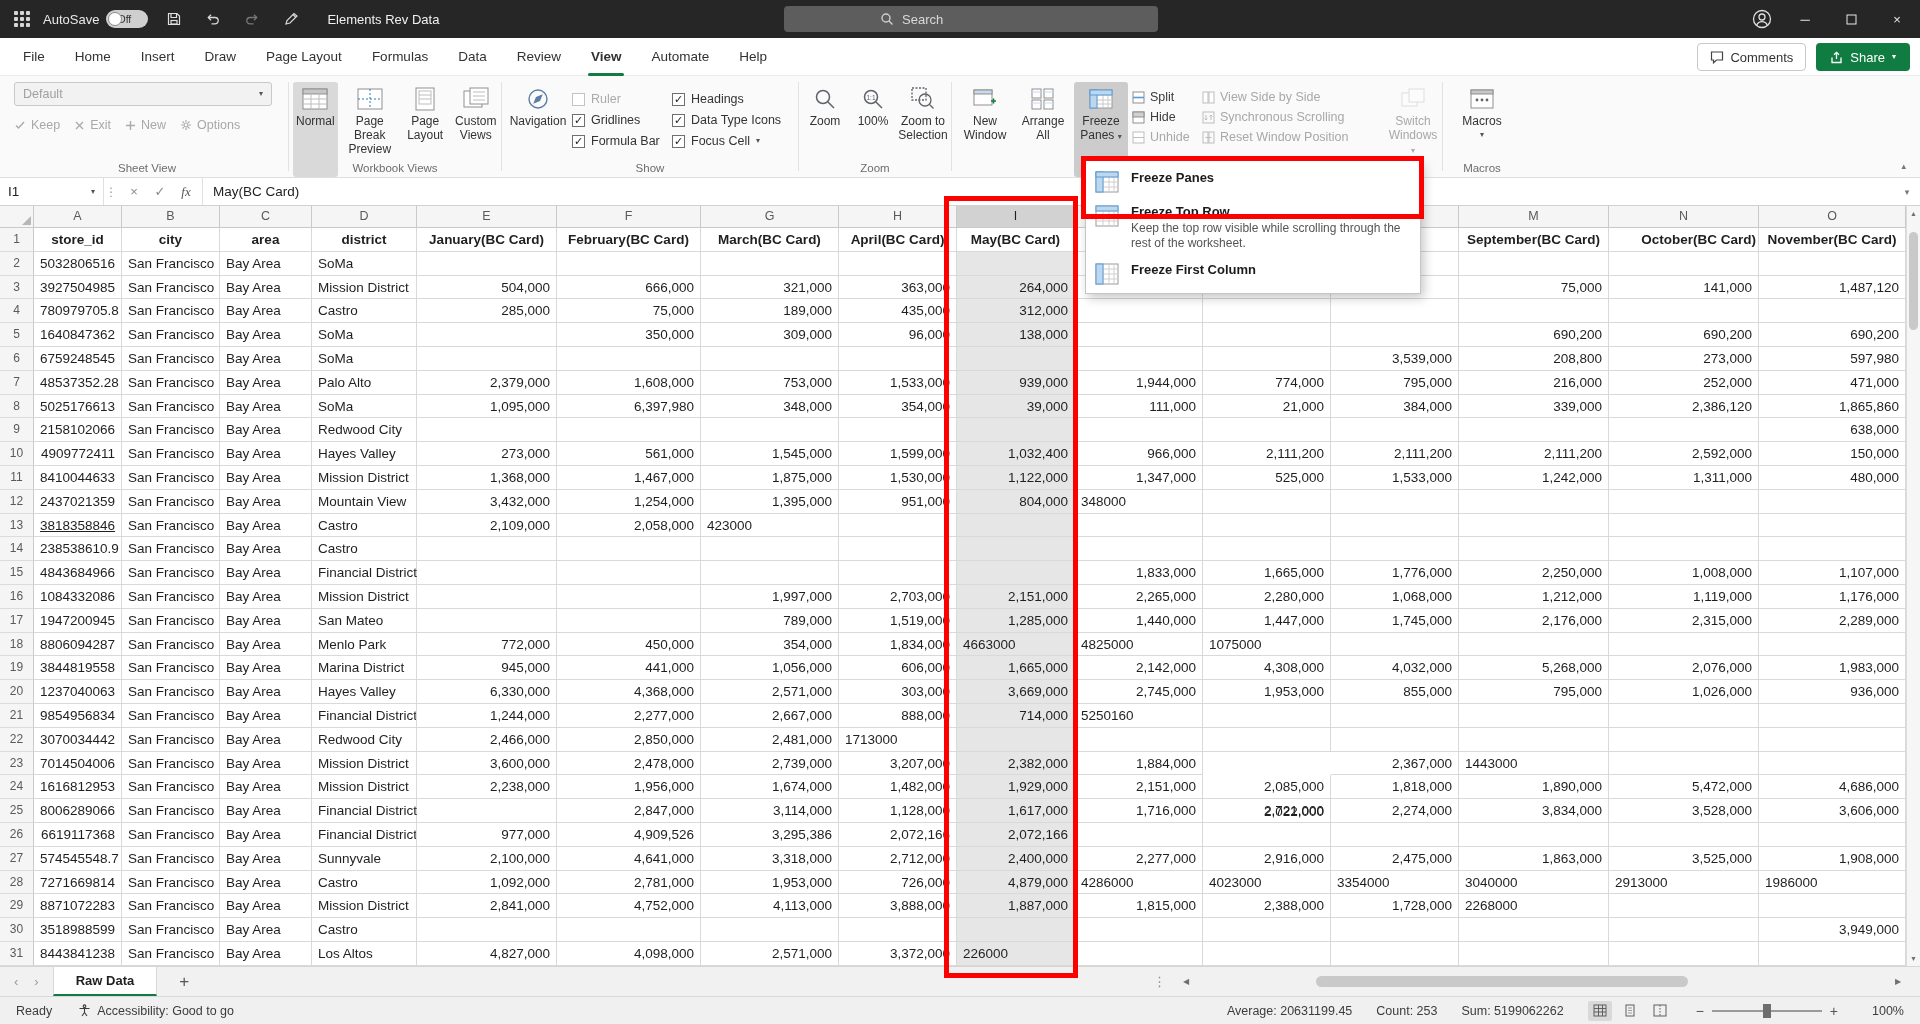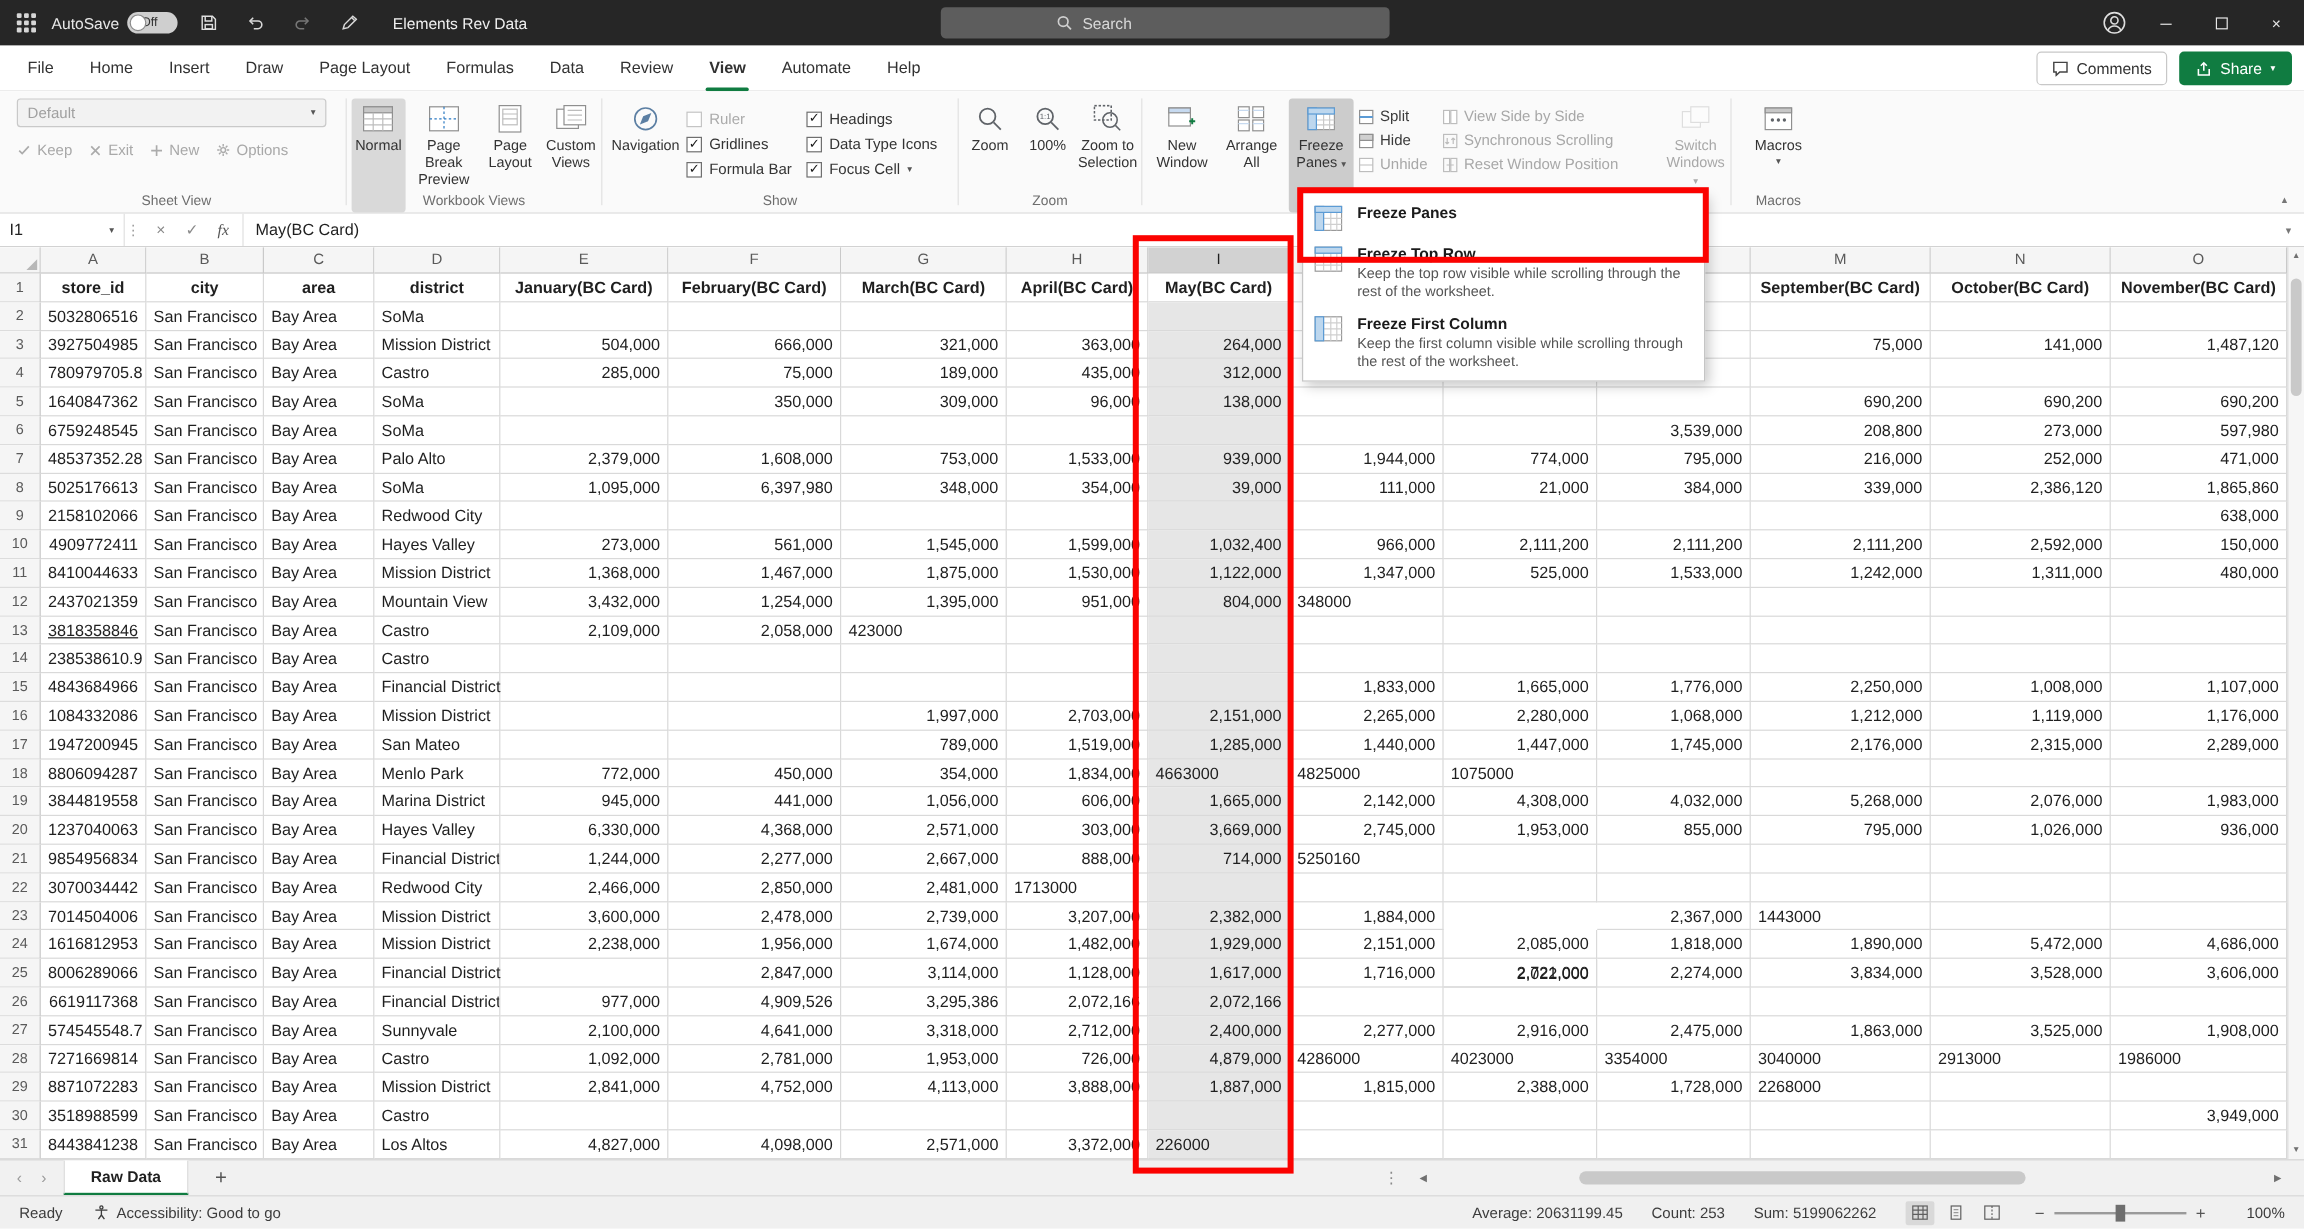--- a/index.html
+++ b/index.html
@@ -540,21 +540,21 @@
         <div class="cell hdrc" style="width: 105px;">district</div>
         <div class="cell hdrc" style="width: 140px;">January(BC Card)</div>
         <div class="cell hdrc" style="width: 144px;">February(BC Card)</div>
         <div class="cell hdrc" style="width: 138px;">March(BC Card)</div>
         <div class="cell hdrc" style="width: 118px;">April(BC Card)</div>
         <div class="cell hdrc acell" style="width: 118px;">May(BC Card)</div>
         <div class="cell hdrc" style="width: 128px;"></div>
         <div class="cell hdrc" style="width: 128px;"></div>
         <div class="cell hdrc" style="width: 128px;"></div>
         <div class="cell hdrc" style="width: 150px;">September(BC Card)</div>
-        <div class="cell hdrc" style="width: 150px;">October(BC Card)</div>
+        <div class="cell hdrc" style="width: 150px; text-align: right;">October(BC Card)</div>
         <div class="cell hdrc" style="width: 147px;">November(BC Card)</div>
       </div>
       <div class="grow">
         <div class="rn">2</div>
         <div class="cell numv" style="width: 88px;">5032806516</div>
         <div class="cell txtv" style="width: 98px;">San Francisco</div>
         <div class="cell txtv" style="width: 92px;">Bay Area</div>
         <div class="cell txtv ovf" style="width: 105px;">SoMa</div>
         <div class="cell txtv" style="width: 140px;"></div>
         <div class="cell txtv" style="width: 144px;"></div>
@@ -1193,19 +1193,18 @@
     <div class="fm-item">
       <div class="fm-ic">
         <svg width="24" height="22" viewBox="0 0 24 22">
           <rect x="1" y="1" width="22" height="20" fill="#fff" stroke="#9a9a9a"></rect>
           <path d="M1 6h22M1 11h22M1 16h22M8 1v20M14 1v20M19 1v20" stroke="#cfcfcf"></path>
           <rect x="1" y="1" width="7" height="20" fill="#bdd7ee" stroke="#5b9bd5"></rect>
         </svg>
       </div>
       <div>
         <div class="fm-title">Freeze First Column</div>
-        <div class="fm-desc">Keep the first column visible while scrolling through the rest of the worksheet.</div>
       </div>
     </div>
   </div>
 
 <div class="red-col"></div>
 <div class="red-menu"></div>
 
 </body></html>

